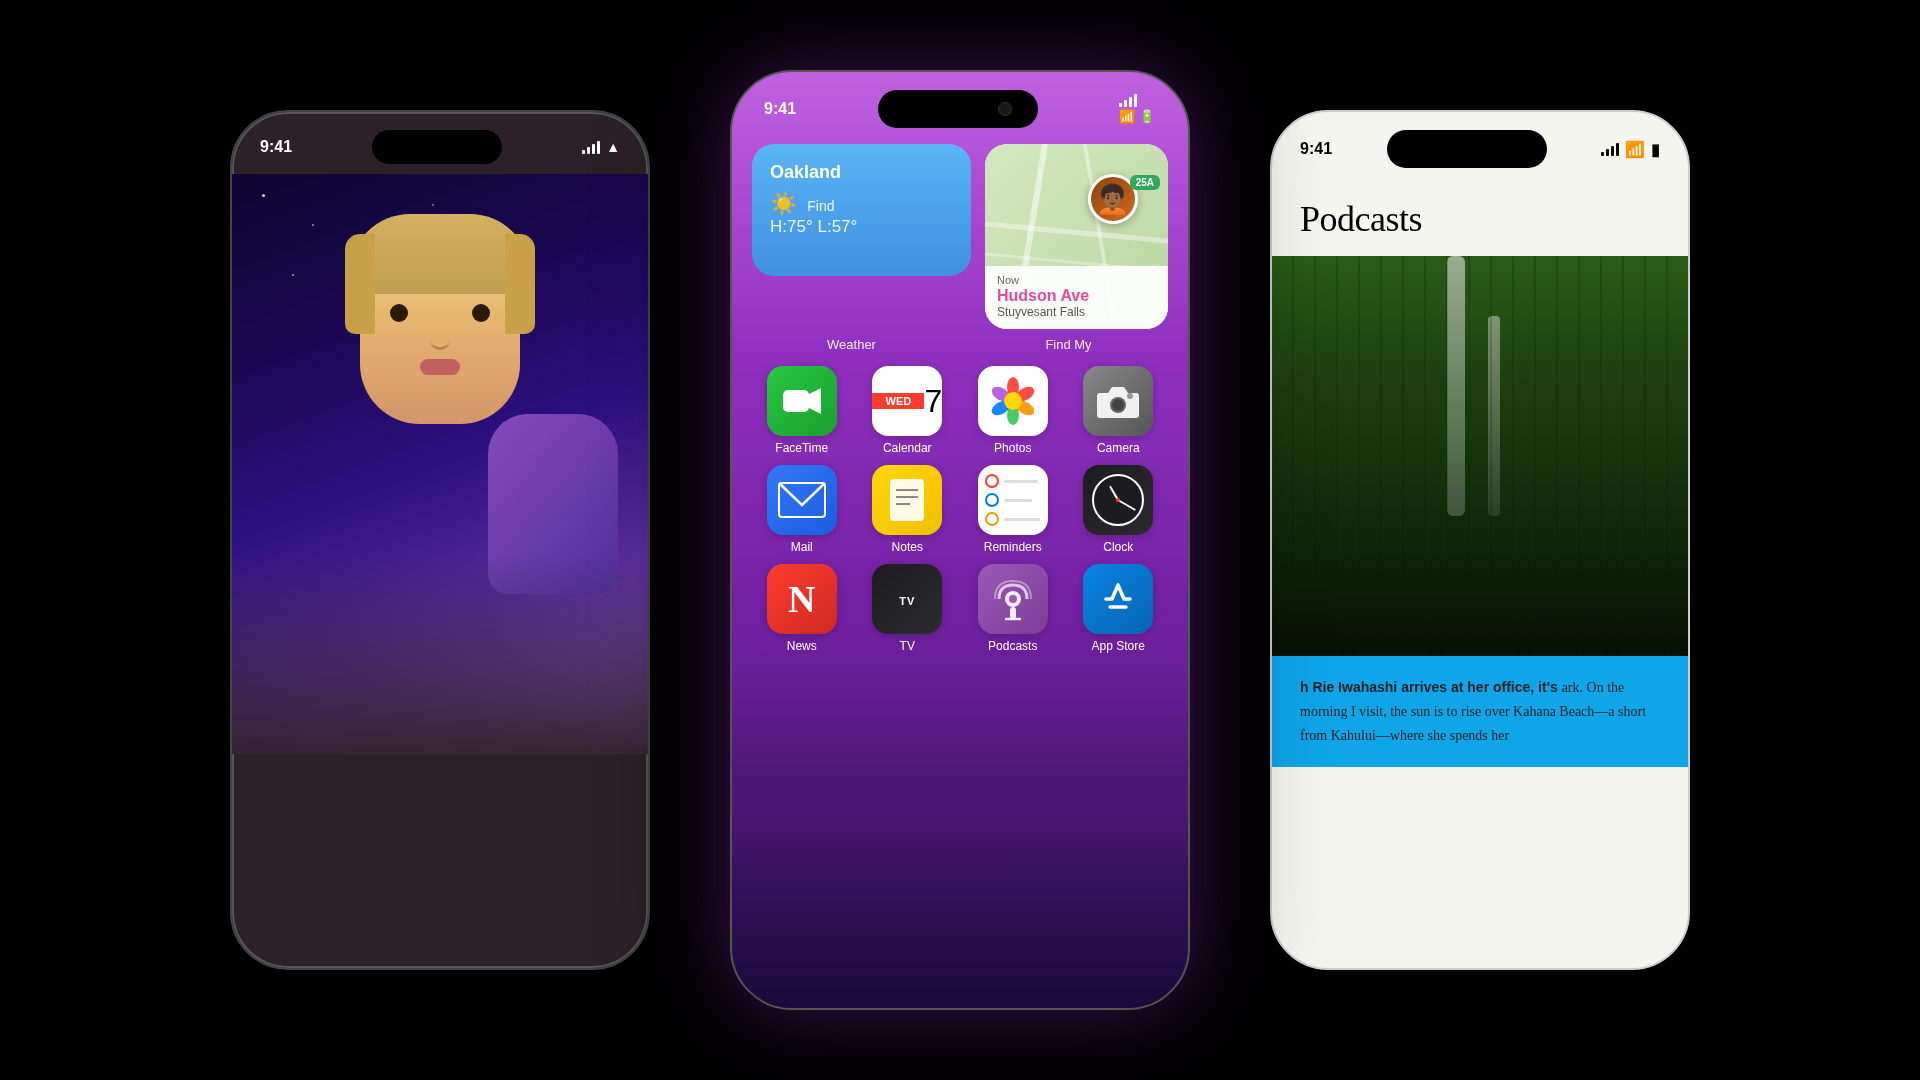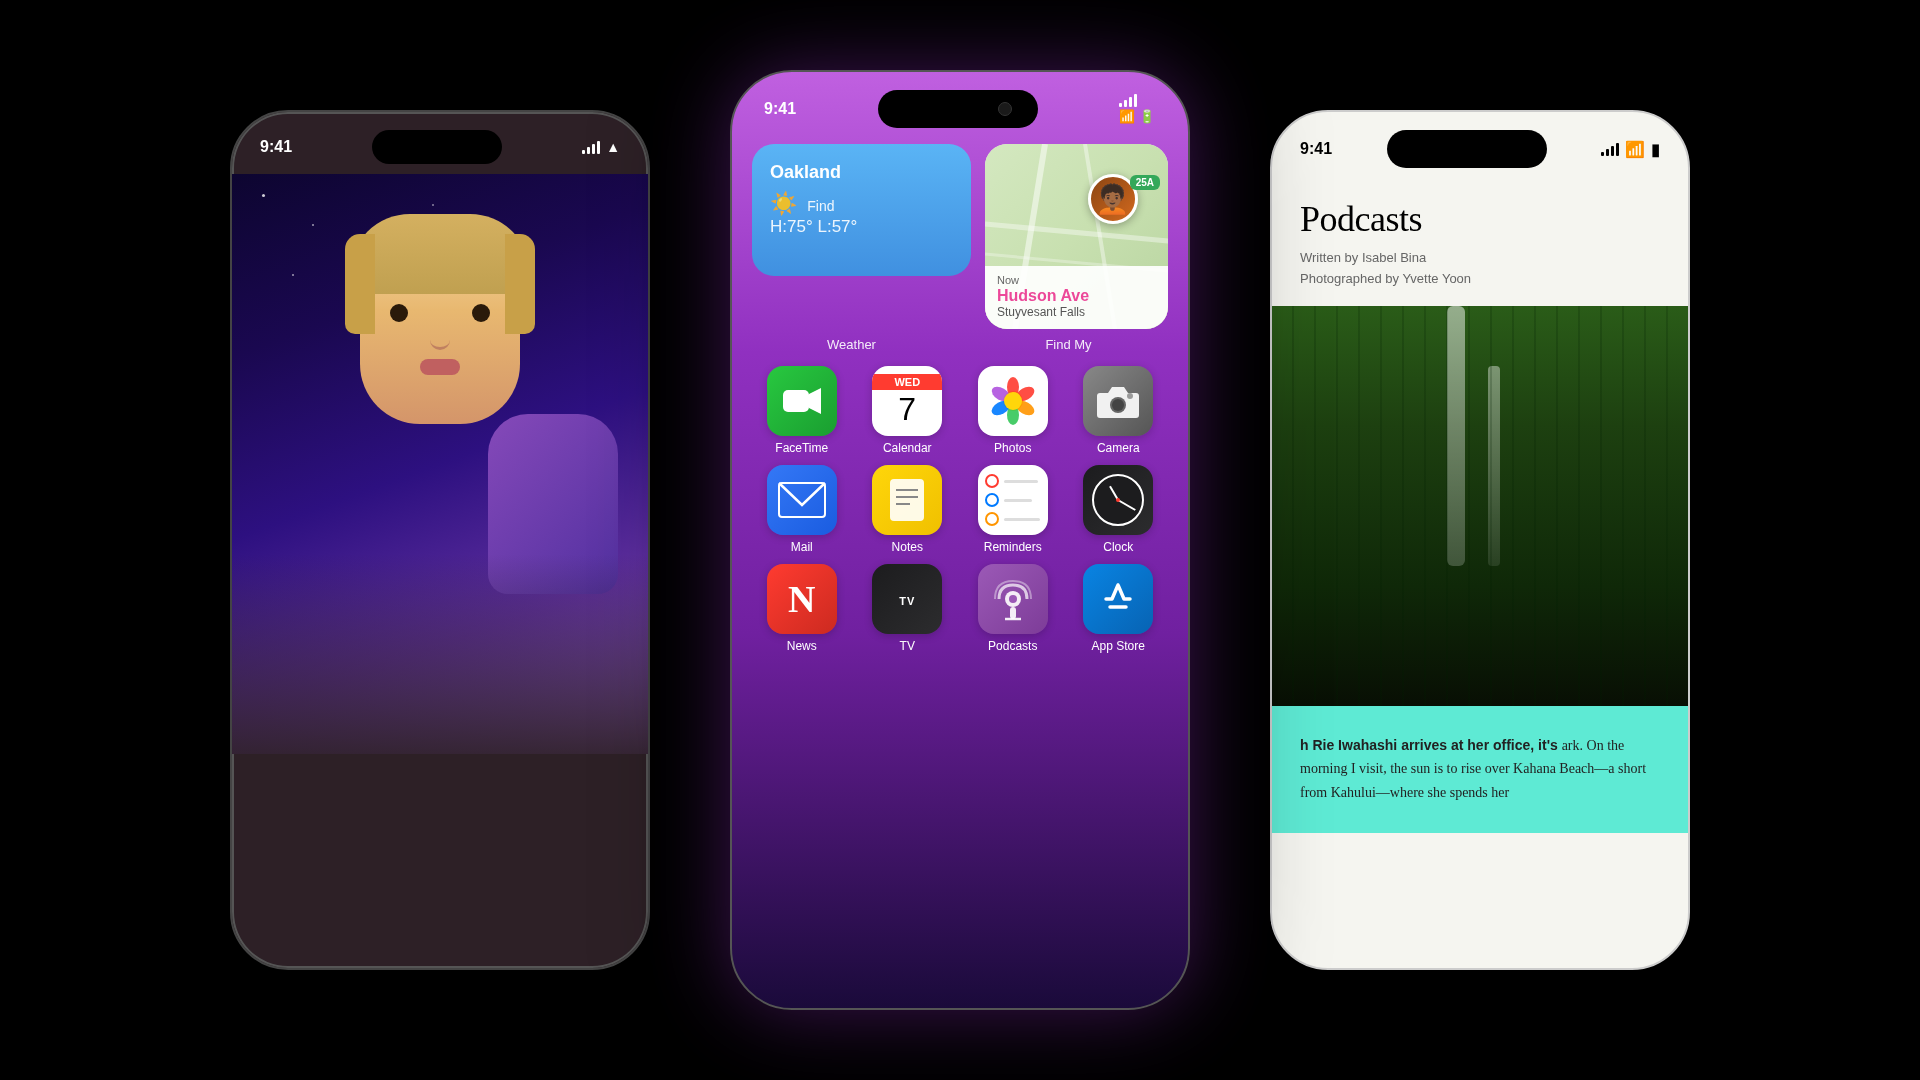--- a/index.html
+++ b/index.html
@@ -420,22 +420,22 @@
 
     .article-image {
       width: 100%;
       height: 400px;
       background: linear-gradient(180deg, #2d5a1b 0%, #1a4010 40%, #0d2008 100%);
       position: relative;
       overflow: hidden;
     }
 
     .article-text {
-      padding: 28px 28px;
-      background: #5eead4;
+      padding: 20px 28px;
+      background: #0ea5e9;
     }
 
     .article-text p {
       font-size: 14px;
       color: #222;
       line-height: 1.7;
       font-family: Georgia, serif;
     }
 
     .article-text .highlight {
@@ -649,21 +649,21 @@
           <div class="app-icon icon-facetime">
             <svg width="38" height="30" viewBox="0 0 38 30">
               <rect x="0" y="4" width="26" height="22" rx="5" fill="white"></rect>
               <polygon points="26,8 38,2 38,28 26,22" fill="white"></polygon>
             </svg>
           </div>
           <div class="app-label">FaceTime</div>
         </div>
 
         <div class="app-item">
-          <div class="app-icon icon-calendar" style="background:#fff;flex-direction:column;padding:0;">
+          <div class="app-icon icon-calendar" style="background:#fff;flex-direction:row;padding:0;">
             <div class="calendar-header">WED</div>
             <div class="calendar-day">7</div>
           </div>
           <div class="app-label">Calendar</div>
         </div>
 
         <div class="app-item">
           <div class="app-icon icon-photos">
             <svg width="52" height="52" viewBox="0 0 52 52">
               <circle cx="26" cy="26" r="10" fill="#ffcc00"></circle>
@@ -804,24 +804,20 @@
           <div class="bar bar-3"></div>
           <div class="bar bar-4"></div>
         </div>
         <span>📶</span>
         <span>▮</span>
       </div>
     </div>
 
     <div class="article-header">
       <div class="article-title">Podcasts</div>
-      <div class="article-byline">
-        <div>Written by Isabel Bina</div>
-        <div>Photographed by Yvette Yoon</div>
-      </div>
     </div>
 
     <div class="article-image">
 
       <div style="width:100%;height:100%;background:linear-gradient(180deg,#2a5c18 0%,#1d4010 30%,#0f2808 70%,#080f04 100%);position:relative;">
 
         <div style="position:absolute;top:0;left:42%;width:18px;height:65%;background:linear-gradient(180deg,rgba(255,255,255,0.5),rgba(255,255,255,0.2));border-radius:6px;"></div>
         <div style="position:absolute;top:15%;left:52%;width:12px;height:50%;background:linear-gradient(180deg,rgba(255,255,255,0.4),rgba(255,255,255,0.1));border-radius:4px;"></div>
 
         <div style="position:absolute;top:0;left:0;right:0;bottom:0;background:repeating-linear-gradient(90deg,transparent,transparent 20px,rgba(0,30,0,0.2) 20px,rgba(0,30,0,0.2) 22px);"></div>

